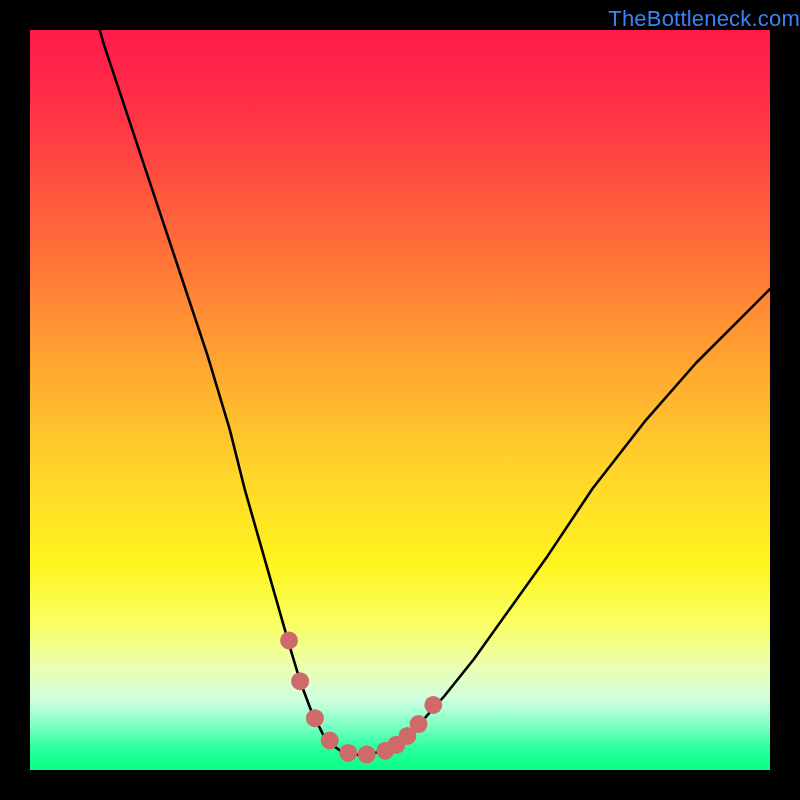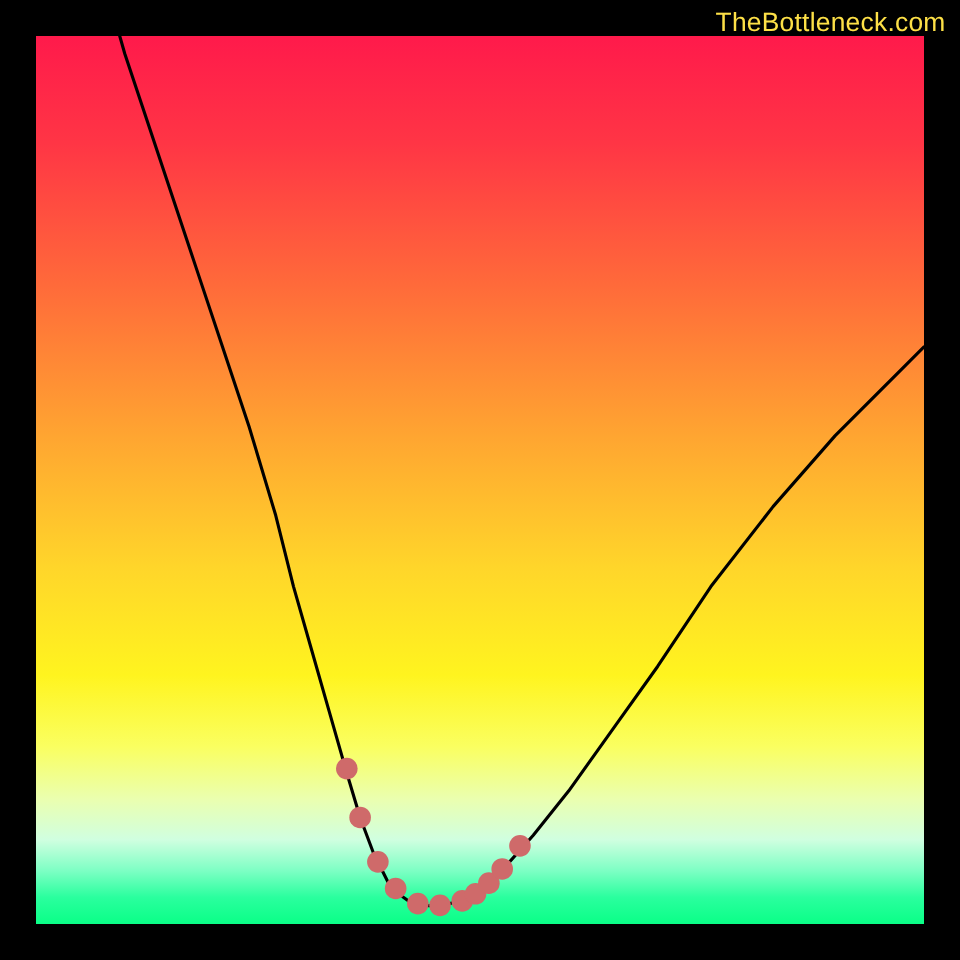--- a/index.html
+++ b/index.html
@@ -7,22 +7,22 @@
     width: 800px;
     height: 800px;
     background: #000;
     position: relative;
     font-family: Arial, sans-serif;
     overflow: hidden;
   }
   .watermark {
     position: absolute;
     top: 6px;
-    right: 12px;
-    color: #fde047;
+    right: 0;
+    color: #3b82f6;
     font-size: 22px;
     font-weight: 500;
     z-index: 20;
     letter-spacing: 0.2px;
   }
   .plot-area {
     position: absolute;
     left: 30px;
     top: 30px;
     width: 740px;

